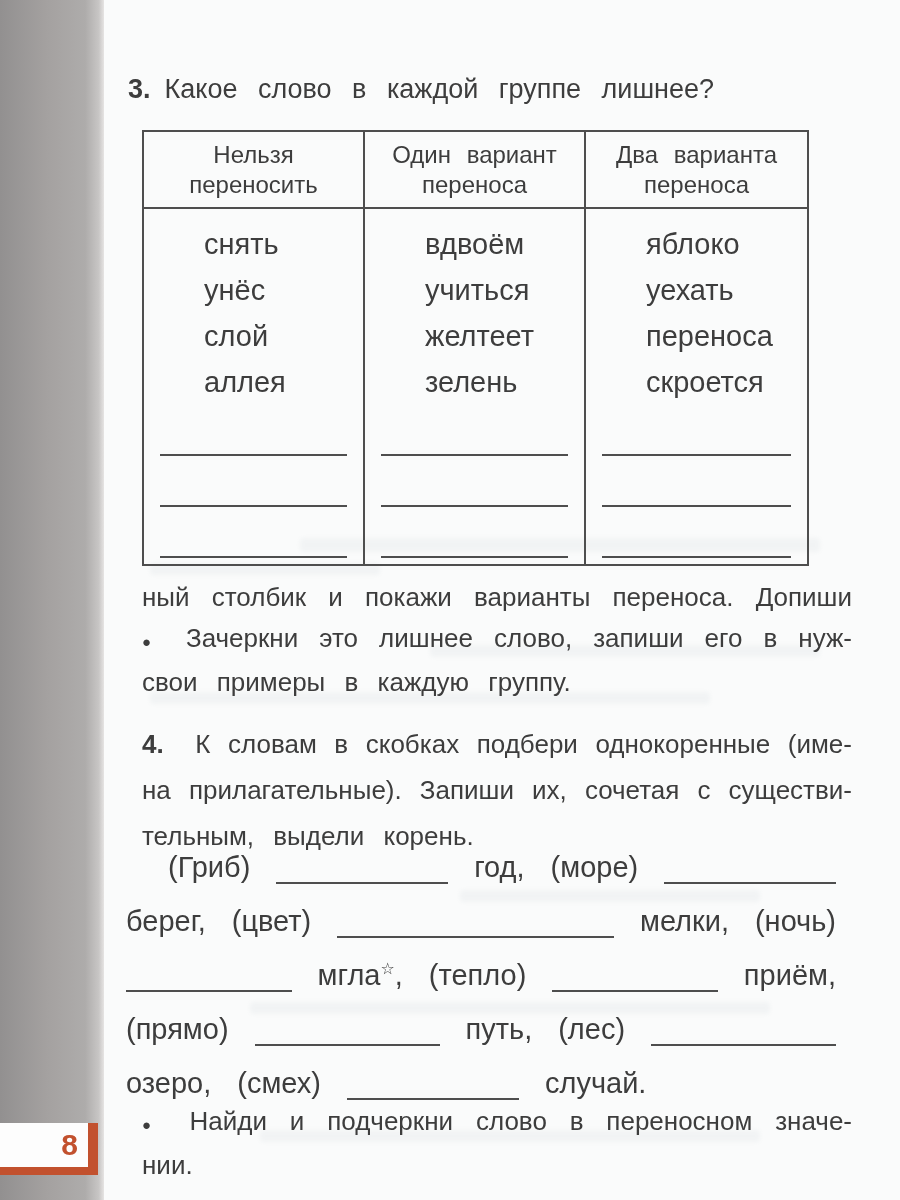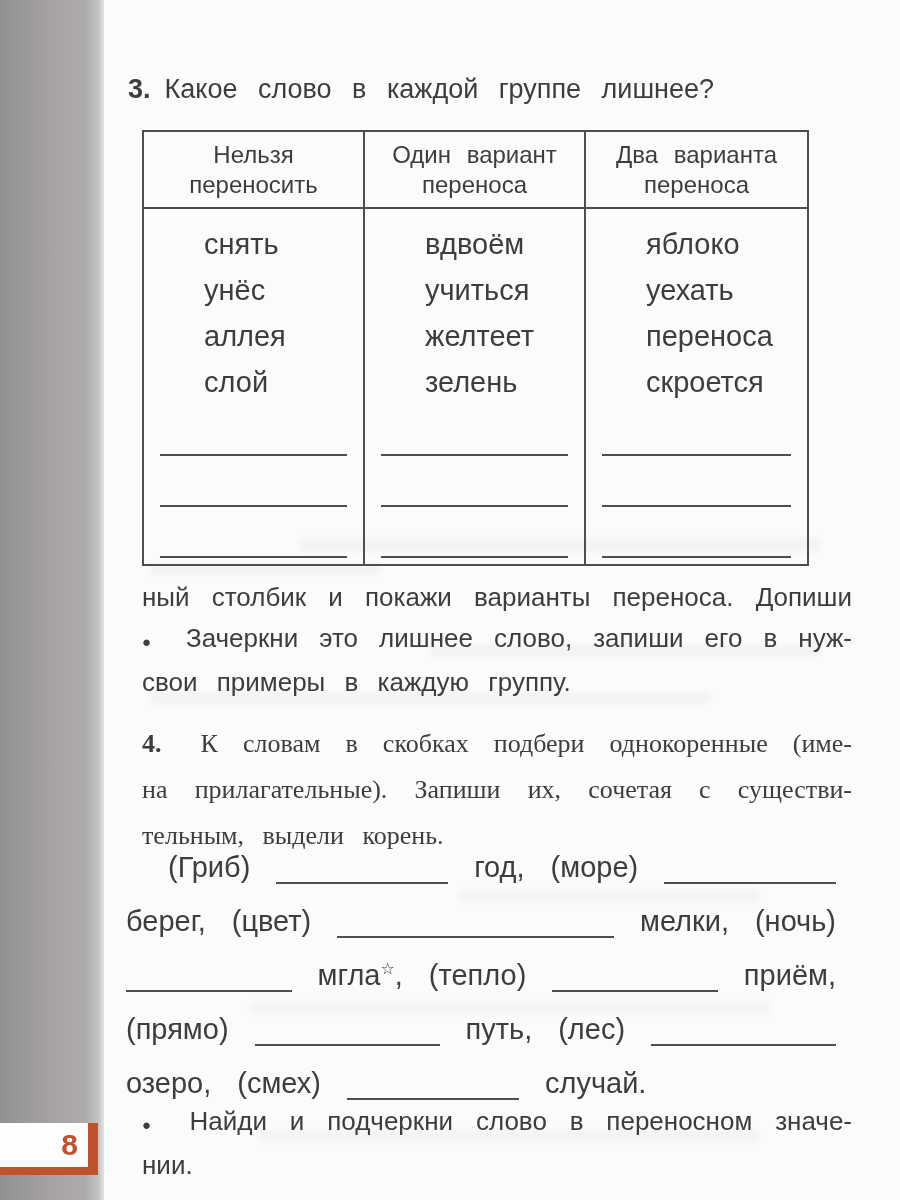--- a/index.html
+++ b/index.html
@@ -36,21 +36,21 @@
     height:77px;box-sizing:border-box;border-bottom:2px solid var(--line-color);
     display:flex;flex-direction:column;align-items:center;justify-content:center;
     font-size:24px;line-height:30px;word-spacing:9px;text-align:center;
   }
   .twords{padding:12px 0 0 60px;font-size:29px;line-height:46px;}
   .tblanks{margin-top:auto;padding:0 16px 8px 16px;display:flex;flex-direction:column;}
   .tblank{height:49px;border-bottom:2px solid var(--line-color);}
 
   .taskblock{position:absolute;left:142px;width:710px;font-size:26px;line-height:41px;}
   #task3{top:577px;}
-  #task4head{top:721px;line-height:46px;font-family:Liberation Serif, serif;}
+  #task4head{top:721px;line-height:46px;}
   #task5{top:1101px;}
   .jfull{text-align:justify;text-align-last:justify;}
   .lastline{word-spacing:12px;}
   .bullet{font-size:15px;}
 
   .fill{position:absolute;left:126px;top:830px;width:710px;font-size:29px;}
   .fline{display:flex;align-items:flex-end;height:54px;column-gap:26px;}
   .fline .fw{white-space:nowrap;}
   .blank{height:0;border-bottom:2px solid var(--line-color);align-self:flex-end;}
   .grow{flex:1 1 140px;}
@@ -86,22 +86,22 @@
 <div class="ttable">
 
   <div class="tcol">
     <div class="thead">
       <div>Нельзя</div>
       <div>переносить</div>
     </div>
     <div class="twords">
       <div>снять</div>
       <div>унёс</div>
+      <div>слой</div>
       <div>аллея</div>
-      <div>слой</div>
     </div>
     <div class="tblanks">
       <div class="tblank"></div>
       <div class="tblank"></div>
       <div class="tblank"></div>
     </div>
   </div>
 
   <div class="tcol">
     <div class="thead">

